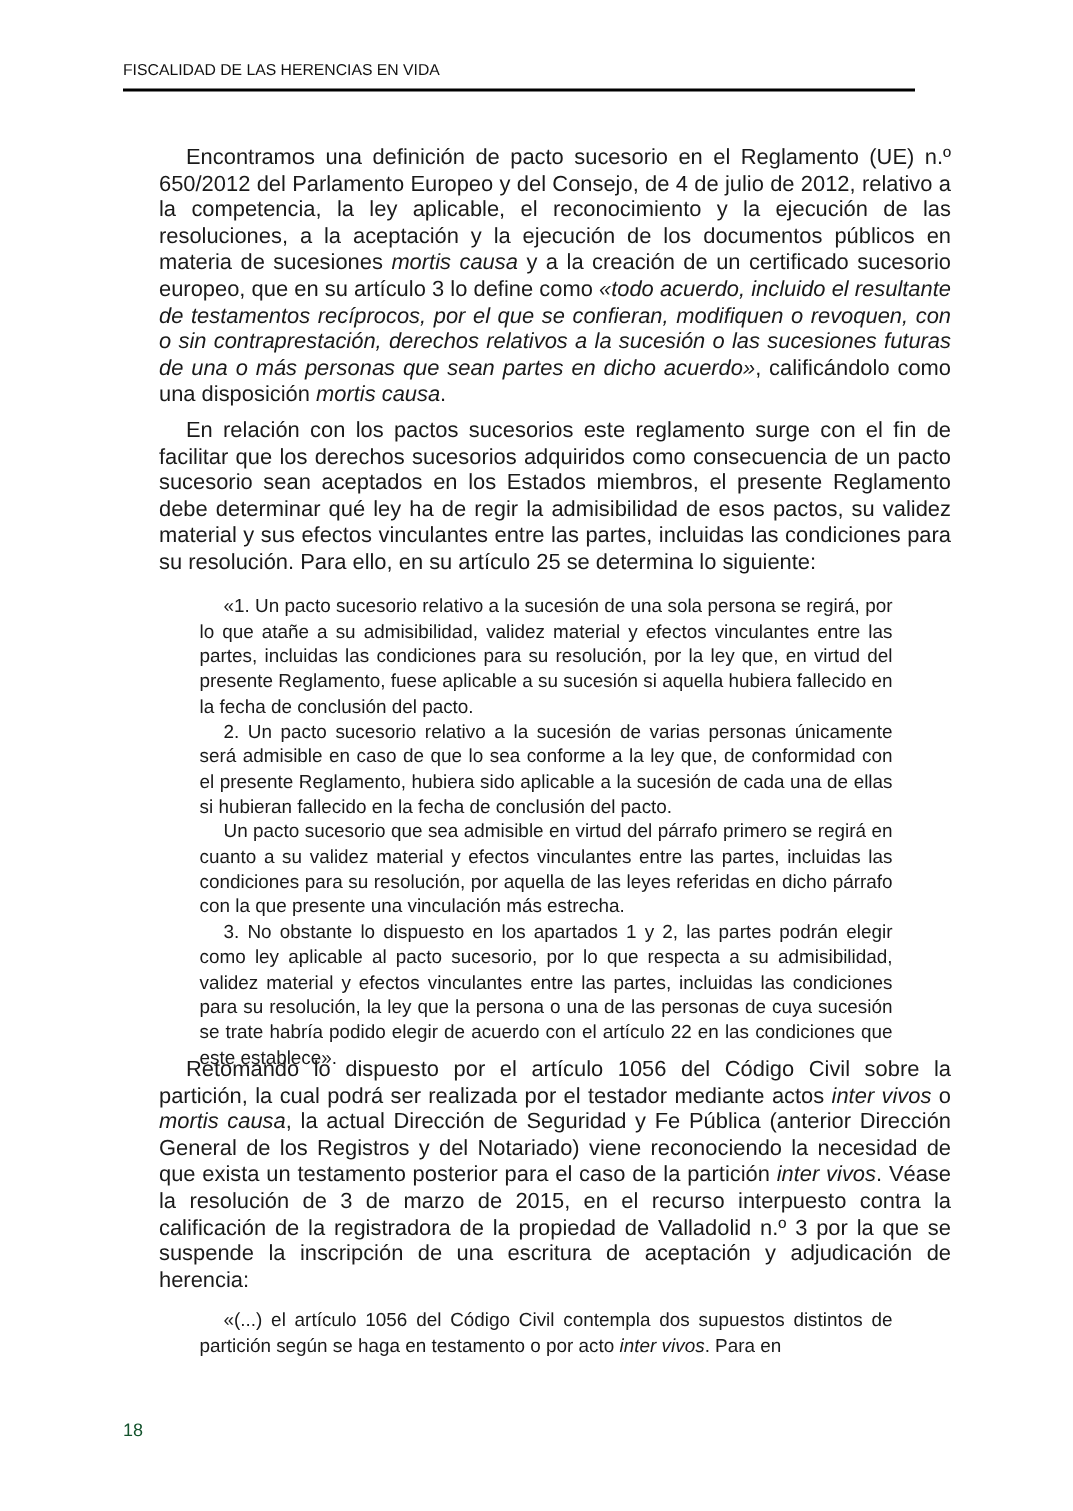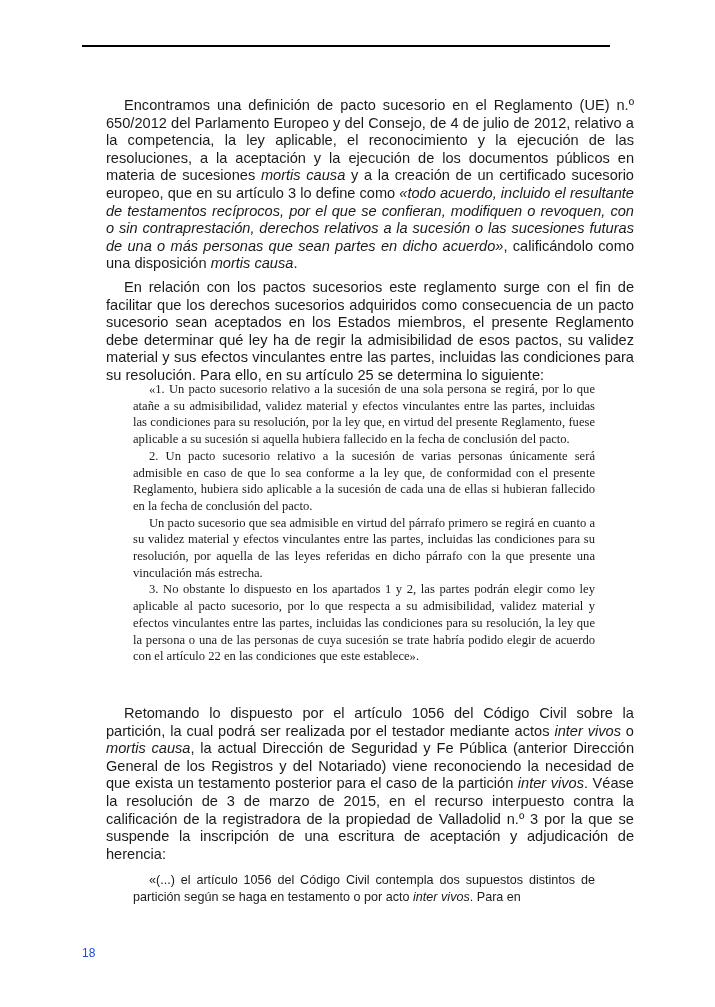--- a/index.html
+++ b/index.html
@@ -9,35 +9,36 @@
   .header-title { font-size: 10.5px; letter-spacing: 0; color: #111; line-height: 14px; }
   .header-rule { height: 2px; background: #000; margin-top: 5px; }
   .body-text { position: absolute; left: 82px; width: 528px; font-size: 14.6px;
                line-height: 17.6px; text-align: justify; margin-left: 24px; }
   .body-text p { margin: 0 0 6px 0; text-indent: 18px; }
   .quote { position: absolute; left: 133px; width: 462px; font-size: 12.6px;
            line-height: 16.7px; text-align: justify; }
   .quote p { margin: 0; text-indent: 16px; }
   b { font-weight: normal; }
   i { font-style: italic; }
-  .page-number { position: absolute; left: 82px; top: 946px; font-size: 12px; color: #1d4ed8; }
+  .page-number { position: absolute; left: 82px; top: 946px; font-size: 12px; color: #14532d; }
 </style>
 </head>
 <body>
 
 <div class="header">
+  <div class="header-title">FISCALIDAD DE LAS HERENCIAS EN VIDA</div>
   <div class="header-rule"></div>
 </div>
 
 <div class="body-text" style="top:97px;">
   <p><span>Encontramos una definición de pacto sucesorio en el Reglamento (UE) n.º 650/2012 del Parlamento Europeo y del Consejo, de 4 de julio de 2012, relativo a la competencia, la ley aplicable, el reconocimiento y la ejecución de las resoluciones, a la aceptación y la ejecución de los documentos públicos en materia de sucesiones </span><i>mortis causa</i><span> y a la creación de un certificado sucesorio europeo, que en su artículo 3 lo define como </span><i>«todo acuerdo, incluido el resultante de testamentos recíprocos, por el que se confieran, modifiquen o revoquen, con o sin contraprestación, derechos relativos a la sucesión o las sucesiones futuras de una o más personas que sean partes en dicho acuerdo»</i><span>, calificándolo como una disposición </span><i>mortis causa</i><span>.</span></p>
   <p><span>En relación con los pactos sucesorios este reglamento surge con el fin de facilitar que los derechos sucesorios adquiridos como consecuencia de un pacto sucesorio sean aceptados en los Estados miembros, el presente Reglamento debe determinar qué ley ha de regir la admisibilidad de esos pactos, su validez material y sus efectos vinculantes entre las partes, incluidas las condiciones para su resolución. Para ello, en su </span><b>artículo 25</b><span> se determina lo siguiente:</span></p>
 </div>
 
-<div class="quote" style="top:381px;font-family:Liberation Serif, serif;">
+<div class="quote" style="top:396px;">
   <p>«1. Un pacto sucesorio relativo a la sucesión de una sola persona se regirá, por lo que atañe a su admisibilidad, validez material y efectos vinculantes entre las partes, incluidas las condiciones para su resolución, por la ley que, en virtud del presente Reglamento, fuese aplicable a su sucesión si aquella hubiera fallecido en la fecha de conclusión del pacto.</p>
   <p>2. Un pacto sucesorio relativo a la sucesión de varias personas únicamente será admisible en caso de que lo sea conforme a la ley que, de conformidad con el presente Reglamento, hubiera sido aplicable a la sucesión de cada una de ellas si hubieran fallecido en la fecha de conclusión del pacto.</p>
   <p>Un pacto sucesorio que sea admisible en virtud del párrafo primero se regirá en cuanto a su validez material y efectos vinculantes entre las partes, incluidas las condiciones para su resolución, por aquella de las leyes referidas en dicho párrafo con la que presente una vinculación más estrecha.</p>
   <p>3. No obstante lo dispuesto en los apartados 1 y 2, las partes podrán elegir como ley aplicable al pacto sucesorio, por lo que respecta a su admisibilidad, validez material y efectos vinculantes entre las partes, incluidas las condiciones para su resolución, la ley que la persona o una de las personas de cuya sucesión se trate habría podido elegir de acuerdo con el artículo 22 en las condiciones que este establece».</p>
 </div>
 
 <div class="body-text" style="top:705px;">
   <p><span>Retomando lo dispuesto por el </span><b>artículo 1056 del Código Civil sobre la partición</b><span>, la cual podrá ser realizada por el testador mediante actos </span><i>inter vivos</i><span> o </span><i>mortis causa</i><span>, la actual Dirección de Seguridad y Fe Pública (anterior Dirección General de los Registros y del Notariado) viene reconociendo la </span><b>necesidad de que exista un testamento posterior</b><span> para el caso de la partición </span><i>inter vivos</i><span>. Véase la resolución de 3 de marzo de 2015, en el recurso interpuesto contra la calificación de la registradora de la propiedad de Valladolid n.º 3 por la que se suspende la inscripción de una escritura de aceptación y adjudicación de herencia:</span></p>
 </div>
 

